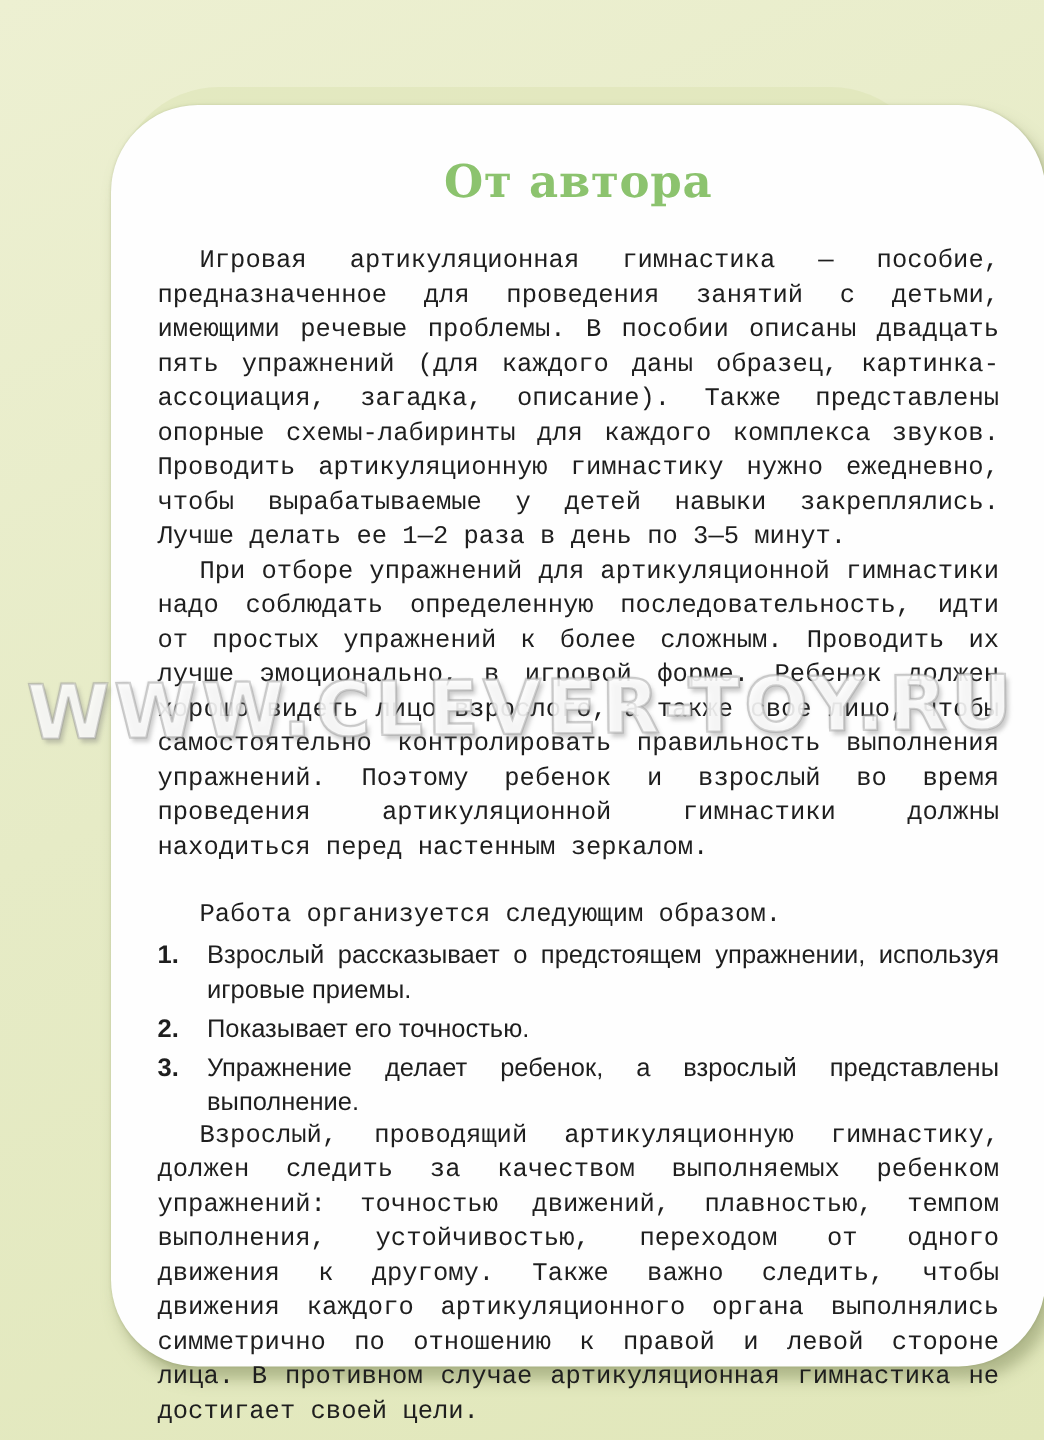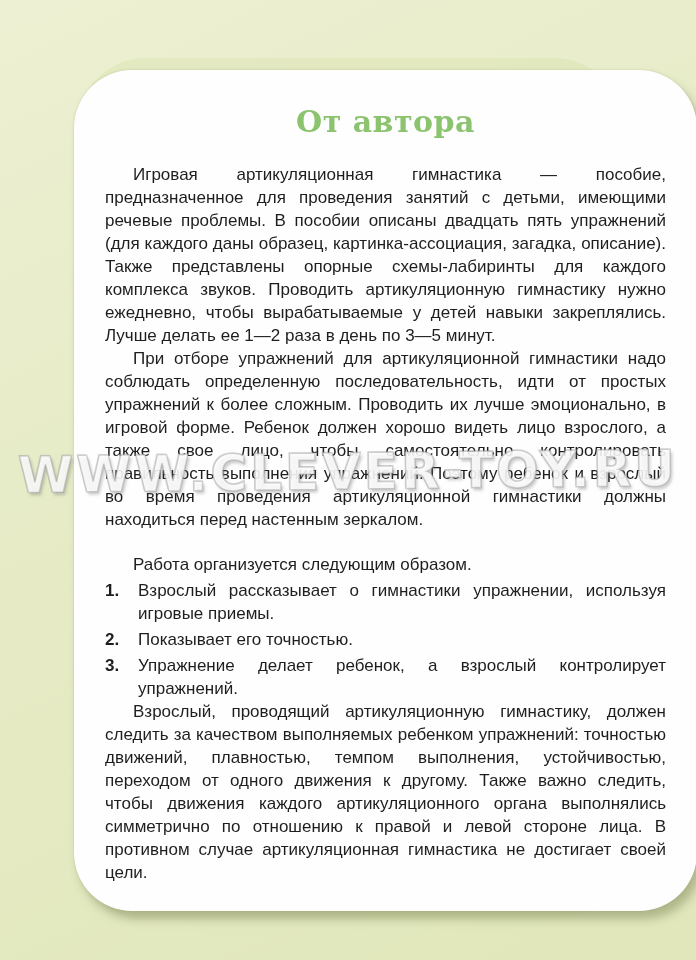--- a/index.html
+++ b/index.html
@@ -37,21 +37,21 @@
     font-size: 30px;
     letter-spacing: 0.5px;
     color: #8cc36e;
   }
   .body {
     font-size: 17px;
     line-height: 23px;
     color: #1e1e1e;
     text-align: justify;
   }
-  .body p { margin: 0; text-indent: 28px; }
+  .body p { margin: 0; text-indent: 28px; font-family: Liberation Mono, monospace; }
   .body p.spaced { margin-top: 22px; }
   .numbered-list { margin: 3px 0 0 0; }
   .list-item { display: flex; margin-top: 3px; }
   .list-item .num {
     flex: none;
     width: 33px;
     font-weight: bold;
     text-align: left;
   }
   .list-item .li-text { flex: 1; text-align: justify; }
@@ -85,29 +85,29 @@
     <h1 class="title">От автора</h1>
 
     <div class="body">
       <p>Игровая артикуляционная гимнастика — пособие, предназначенное для проведения занятий с детьми, имеющими речевые проблемы. В пособии описаны двадцать пять упражнений (для каждого даны образец, картинка-ассоциация, загадка, описание). Также представлены опорные схемы-лабиринты для каждого комплекса звуков. Проводить артикуляционную гимнастику нужно ежедневно, чтобы вырабатываемые у детей навыки закреплялись. Лучше делать ее 1—2 раза в день по 3—5 минут.</p>
       <p>При отборе упражнений для артикуляционной гимнастики надо соблюдать определенную последовательность, идти от простых упражнений к более сложным. Проводить их лучше эмоционально, в игровой форме. Ребенок должен хорошо видеть лицо взрослого, а также свое лицо, чтобы самостоятельно контролировать правильность выполнения упражнений. Поэтому ребенок и взрослый во время проведения артикуляционной гимнастики должны находиться перед настенным зеркалом.</p>
       <p class="spaced">Работа организуется следующим образом.</p>
 
       <div class="numbered-list">
         <div class="list-item">
           <span class="num">1.</span>
-          <span class="li-text">Взрослый рассказывает о гимнастики упражнении, используя игровые приемы.</span>
+          <span class="li-text">Взрослый рассказывает о предстоящем упражнении, используя игровые приемы.</span>
         </div>
         <div class="list-item">
           <span class="num">2.</span>
           <span class="li-text">Показывает его точностью.</span>
         </div>
         <div class="list-item">
           <span class="num">3.</span>
-          <span class="li-text">Упражнение делает ребенок, а взрослый контролирует упражнений.</span>
+          <span class="li-text">Упражнение делает ребенок, а взрослый представлены выполнение.</span>
         </div>
       </div>
 
       <p class="closing">Взрослый, проводящий артикуляционную гимнастику, должен следить за качеством выполняемых ребенком упражнений: точностью движений, плавностью, темпом выполнения, устойчивостью, переходом от одного движения к другому. Также важно следить, чтобы движения каждого артикуляционного органа выполнялись симметрично по отношению к правой и левой стороне лица. В противном случае артикуляционная гимнастика не достигает своей цели.</p>
     </div>
   </div>
 
   <div class="watermark">WWW.CLEVER-TOY.RU</div>
 
 </div>

